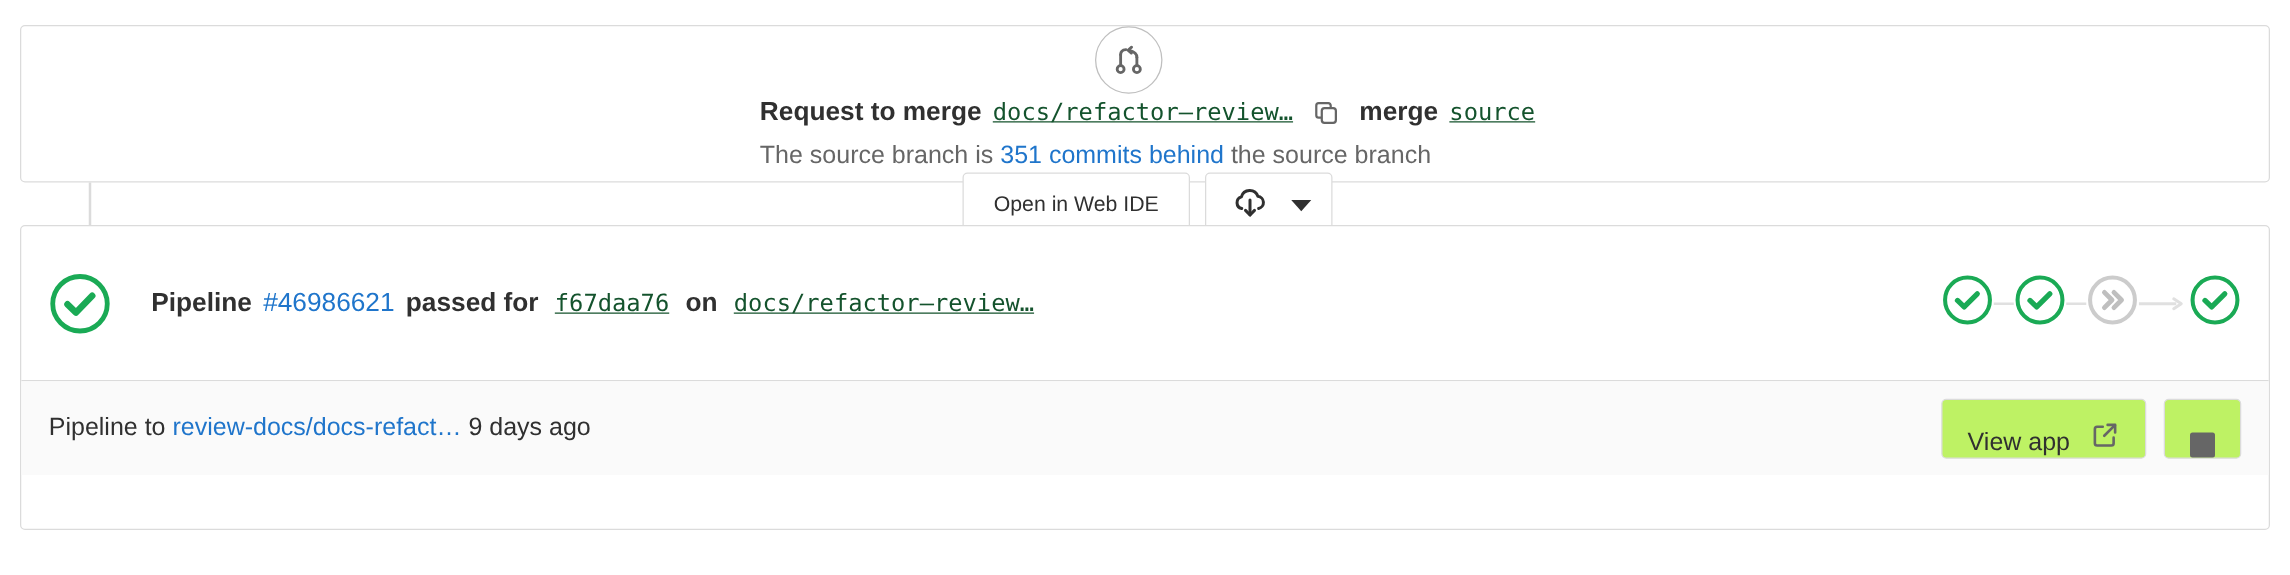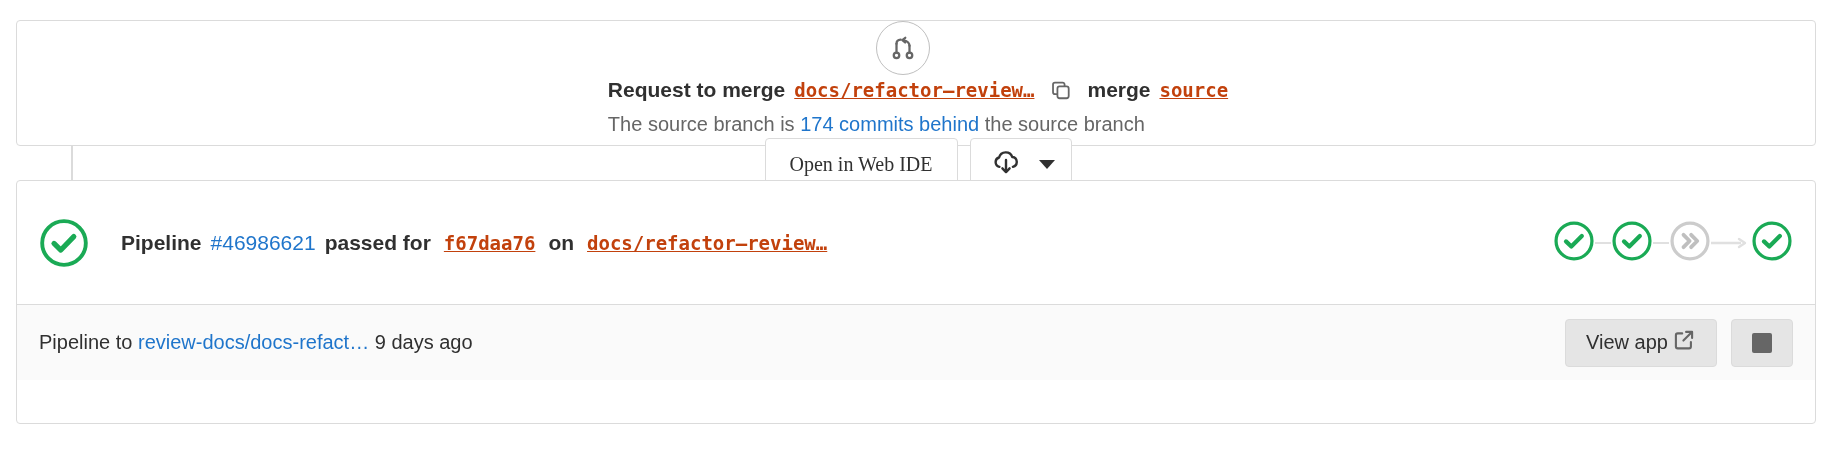--- a/index.html
+++ b/index.html
@@ -60,23 +60,23 @@
     display: flex;
     align-items: center;
     font-size: 21px;
     line-height: 30px;
     color: #303030;
     white-space: nowrap;
   }
   .strong { font-weight: bold; color: #303030; }
   .mono-link {
     font-family: "DejaVu Sans Mono", "Liberation Mono", monospace;
-    color: #c2410c;
+    color: #14532d;
     font-size: 19px;
-    font-weight: bold;
+    font-weight: normal;
   }
   .gap-s { margin-left: 9px; }
   .gap-m { margin-left: 13px; }
   .copy-btn {
     display: inline-flex;
     align-items: center;
     justify-content: center;
     width: 26px;
     height: 26px;
     margin-left: 14px;
@@ -100,22 +100,22 @@
     align-items: center;
     gap: 12px;
   }
   .btn {
     box-sizing: border-box;
     height: 52px;
     padding: 0 24px;
     background: #ffffff;
     border: 1px solid #dbdbdb;
     border-radius: 4px;
-    font-family: Liberation Serif, serif;
-    font-size: 20px;
+    font-family: Liberation Sans, sans-serif;
+    font-size: 17px;
     color: #303030;
     display: inline-flex;
     align-items: center;
     justify-content: center;
     cursor: pointer;
     white-space: nowrap;
   }
   .btn-split {
     padding: 0 16px 0 20px;
     gap: 18px;
@@ -207,28 +207,28 @@
   .deploy-actions {
     flex: 0 0 auto;
     display: flex;
     align-items: center;
     gap: 14px;
   }
   .btn-sm {
     box-sizing: border-box;
     height: 48px;
     padding: 0 20px;
-    background: #e5e5e5;
+    background: #bef264;
     border: 1px solid #dbdbdb;
     border-radius: 4px;
     font-size: 20px;
     color: #303030;
     display: inline-flex;
-    align-items: center;
-    gap: 4px;
+    align-items: flex-end;
+    gap: 16px;
     cursor: pointer;
     white-space: nowrap;
     font-family: "Liberation Sans", sans-serif;
   }
   .btn-icon-only {
     width: 62px;
     padding: 0;
     justify-content: center;
   }
   .stop-square {
@@ -266,21 +266,21 @@
             <rect x="5.4" y="5.4" width="8.2" height="8.6" rx="1.6" fill="#ffffff"></rect>
             <path d="M10.6 5.2 V4.0 C10.6 3.2 10.0 2.6 9.2 2.6 H3.6 C2.8 2.6 2.2 3.2 2.2 4.0 V9.6 C2.2 10.4 2.8 11.0 3.6 11.0 H4.8" stroke-linecap="round"></path>
           </svg>
         </button>
         <span class="strong gap-m">merge</span>
         <a class="mono-link gap-s" href="#">source</a>
       </div>
 
       <div class="mr-line2">
         <span>The source branch is</span>
-        <a class="text-link" href="#">174 commits behind</a>
+        <a class="text-link" href="#">351 commits behind</a>
         <span>the source branch</span>
       </div>
     </div>
 
     <div class="mr-actions">
       <button class="btn">Open in Web IDE</button>
       <button class="btn btn-split">
         <span>
           <svg width="30" height="30" viewBox="0 0 20 20" fill="none" stroke="#303030" stroke-width="1.6">
             <path d="M14.6 13.2 A3.3 3.3 0 0 0 14.2 6.7 A4.6 4.6 0 0 0 5.4 7.0 A3.2 3.2 0 0 0 5.6 13.2" stroke-linecap="round" stroke-linejoin="round"></path>

